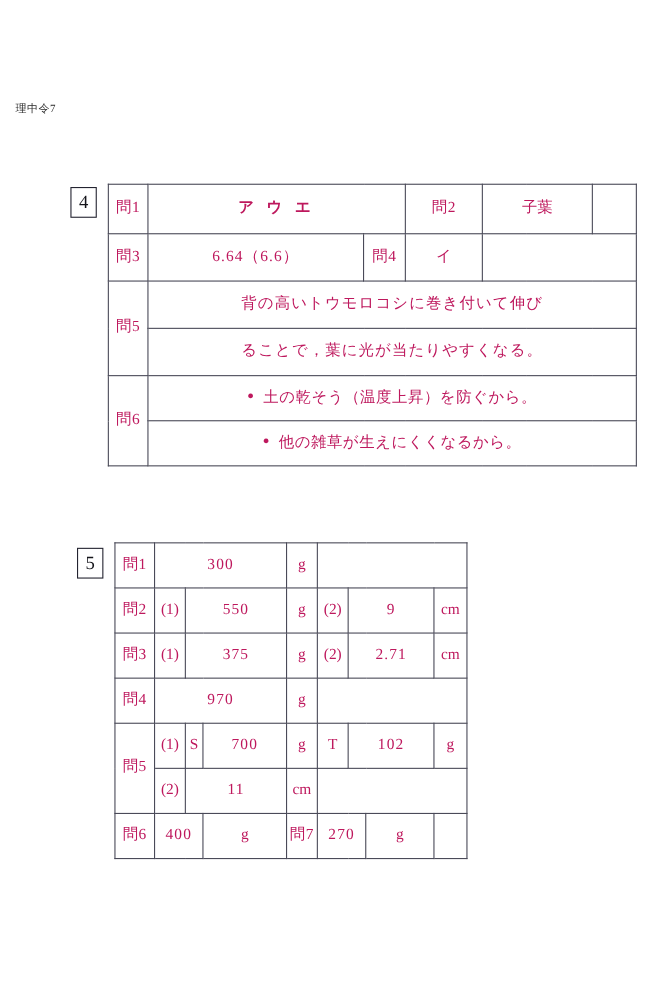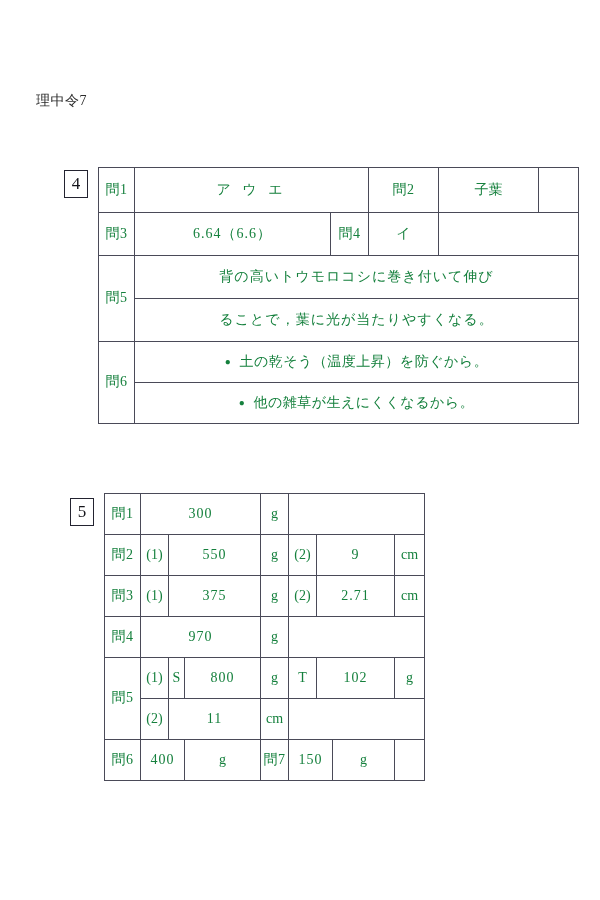--- a/index.html
+++ b/index.html
@@ -18,54 +18,54 @@
   .page {
     position: relative;
     width: 600px;
     height: 900px;
     box-sizing: border-box;
   }
   .header-code {
     position: absolute;
     left: 14px;
     top: 92px;
-    font-size: 14px;
+    font-size: 10px;
     letter-spacing: 0.5px;
     color: #2b2b2b;
-    margin-left: 22px;
   }
 
   
   .qblock {
     position: absolute;
   }
   table.grid {
     border-collapse: collapse;
     table-layout: fixed;
   }
   table.grid td {
     border: 1px solid #4a4a58;
     padding: 0;
     text-align: center;
     vertical-align: middle;
     font-size: 14px;
     line-height: 1.2;
-    color: #15803d;
+    color: #be185d;
     font-family: "Liberation Serif", serif;
   }
   td.nb-right { border-right: none; }
   td.nb-left  { border-left: none; }
   td.noborder { border: none; }
   td.label {
     font-size: 12.5px;
     letter-spacing: 0.5px;
   }
   td.big {
     font-size: 17px;
     letter-spacing: 4px;
+    font-weight: bold;
   }
   td.ans {
     font-size: 16px;
   }
   td.ansnum {
     font-size: 16px;
     letter-spacing: 1px;
   }
   td.unit {
     font-size: 10px;
@@ -217,40 +217,40 @@
           <td class="label" style="height:40px;">問4</td>
           <td class="ansnum nb-right" colspan="3">970</td>
           <td class="unit nb-left">g</td>
           <td class="noborder" colspan="4"></td>
         </tr>
 
         <tr>
           <td class="label" rowspan="2">問5</td>
           <td class="subidx nb-right" style="height:40px;">(1)</td>
           <td class="smallcap nb-left">S</td>
-          <td class="ansnum nb-right">800</td>
+          <td class="ansnum nb-right">700</td>
           <td class="unit nb-left">g</td>
           <td class="smallcap">T</td>
           <td class="ansnum nb-right" colspan="2">102</td>
           <td class="unit nb-left">g</td>
         </tr>
 
         <tr>
           <td class="subidx" style="height:40px;">(2)</td>
           <td class="ansnum nb-right" colspan="2">11</td>
           <td class="unit nb-left">cm</td>
           <td class="noborder" colspan="4"></td>
         </tr>
 
         <tr>
           <td class="label" style="height:40px;">問6</td>
           <td class="ansnum nb-right" colspan="2">400</td>
           <td class="unit nb-left">g</td>
           <td class="label">問7</td>
-          <td class="ansnum nb-right" colspan="2">150</td>
+          <td class="ansnum nb-right" colspan="2">270</td>
           <td class="unit nb-left">g</td>
           <td class="noborder"></td>
         </tr>
       </tbody>
     </table>
   </div>
 
 </div>
 
 </body></html>

